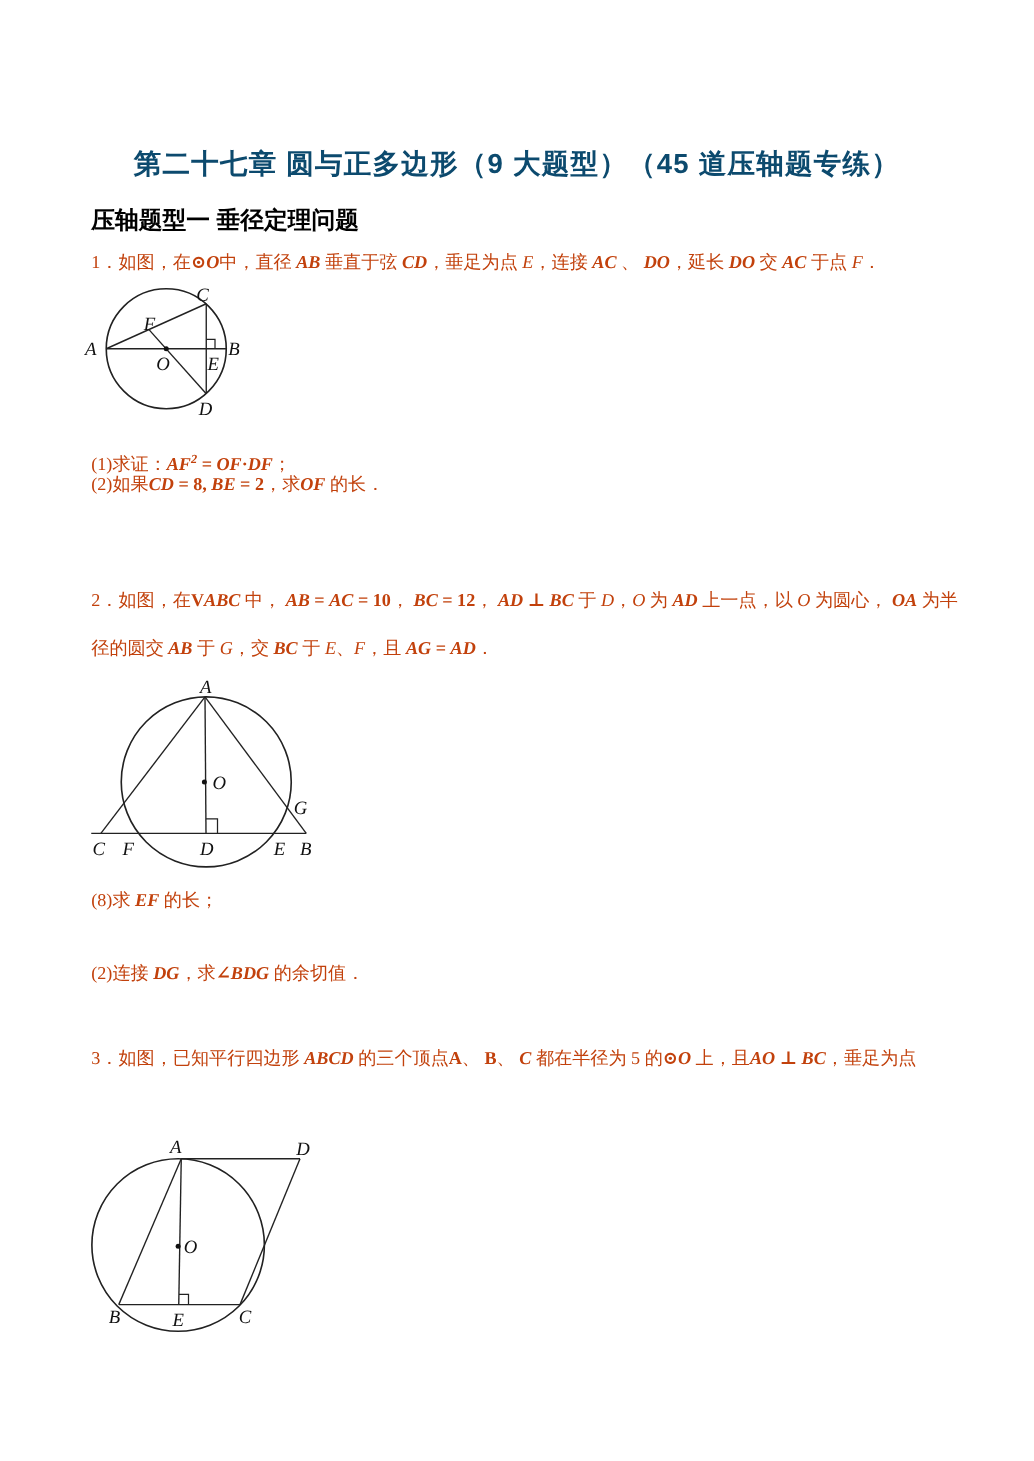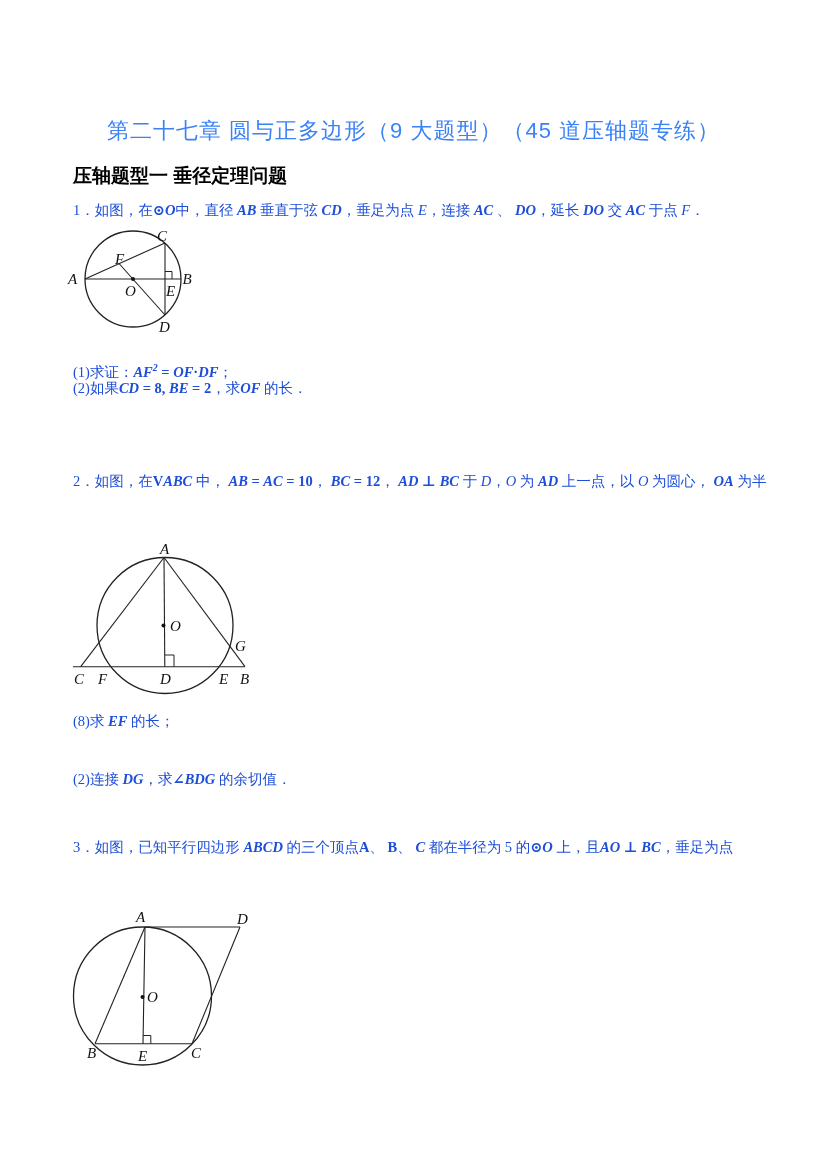--- a/index.html
+++ b/index.html
@@ -10,40 +10,40 @@
     background:#ffffff;
     font-family:"Liberation Serif","DejaVu Serif",serif;
     color:#111;
     overflow:hidden;
   }
   .doc-title{
     position:absolute;
     left:0;right:0;top:116px;
     text-align:center;
     font-family:"Liberation Sans","DejaVu Sans",sans-serif;
-    font-weight:400;
+    font-weight:700;
     font-size:22px;
     letter-spacing:1px;
-    color:#3b82f6;
+    color:#0c4a6e;
   }
   .section-heading{
     position:absolute;
     left:73px;top:163px;
     font-family:"Liberation Sans","DejaVu Sans",sans-serif;
     font-weight:700;
     font-size:19px;
     color:#000;
   }
   .line{
     position:absolute;
     left:73px;
     width:706px;
     font-size:14.5px;
     line-height:22px;
-    color:#1d4ed8;
+    color:#c2410c;
     white-space:nowrap;
   }
   .seg-mi{font-weight:700;font-style:italic;}
   .seg-i{font-style:italic;}
   .seg-b{font-weight:700;}
   .seg-sym{font-weight:700;}
   .seg-sup{font-weight:700;font-style:italic;vertical-align:super;font-size:0.68em;line-height:0;}
   .fig{position:absolute;}
   .fig line, .fig circle.outline, .fig path{
     stroke:#222;
@@ -83,20 +83,21 @@
     <text class="flabel" x="99" y="107">D</text>
     <text class="flabel" x="106" y="71">E</text>
     <text class="flabel" x="55" y="39">F</text>
     <text class="flabel" x="65" y="71">O</text>
   </svg>
 
   <div class="line" style="top:361px"><span>(1)求证：</span><span class="seg-mi">AF</span><span class="seg-sup">2</span><span class="seg-b"> = </span><span class="seg-mi">OF</span><span class="seg-b">·</span><span class="seg-mi">DF</span><span>；</span></div>
   <div class="line" style="top:377px"><span>(2)如果</span><span class="seg-mi">CD</span><span class="seg-b"> = 8, </span><span class="seg-mi">BE</span><span class="seg-b"> = 2</span><span>，求</span><span class="seg-mi">OF</span><span> 的长．</span></div>
 
   <div class="line" style="top:470px"><span>2．如图，在</span><span class="seg-b">V</span><span class="seg-mi">ABC</span><span> 中， </span><span class="seg-mi">AB</span><span class="seg-b"> = </span><span class="seg-mi">AC</span><span class="seg-b"> = 10</span><span>， </span><span class="seg-mi">BC</span><span class="seg-b"> = 12</span><span>， </span><span class="seg-mi">AD</span><span class="seg-b"> ⊥ </span><span class="seg-mi">BC</span><span> 于 </span><span class="seg-i">D</span><span>，</span><span class="seg-i">O</span><span> 为 </span><span class="seg-mi">AD</span><span> 上一点，以 </span><span class="seg-i">O</span><span> 为圆心， </span><span class="seg-mi">OA</span><span> 为半</span></div>
+  <div class="line" style="top:508px"><span>径的圆交 </span><span class="seg-mi">AB</span><span> 于 </span><span class="seg-i">G</span><span>，交 </span><span class="seg-mi">BC</span><span> 于 </span><span class="seg-i">E</span><span>、</span><span class="seg-i">F</span><span>，且 </span><span class="seg-mi">AG</span><span class="seg-b"> = </span><span class="seg-mi">AD</span><span>．</span></div>
 
   <svg class="fig" style="left:60px;top:540px" width="210" height="160" viewBox="0 0 210 160">
     <circle class="outline" cx="105" cy="85.5" r="68" stroke-width="1.3"></circle>
     <line x1="13" y1="126.7" x2="185" y2="126.7" stroke-width="1.1"></line>
     <line x1="104" y1="17.5" x2="20.7" y2="126.7" stroke-width="1.1"></line>
     <line x1="104" y1="17.5" x2="185" y2="126.7" stroke-width="1.1"></line>
     <line x1="104" y1="17.5" x2="104.8" y2="126.7" stroke-width="1.1"></line>
     <path d="M104.8,115 H114 V126.7" stroke-width="1"></path>
     <circle class="dot" cx="103.5" cy="85.5" r="2"></circle>
     <text class="flabel" x="100" y="14">A</text>

